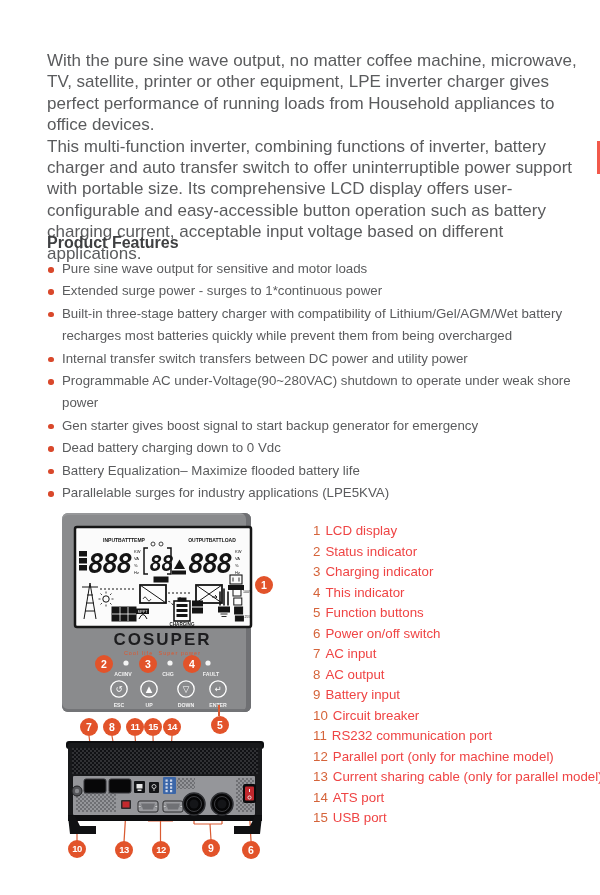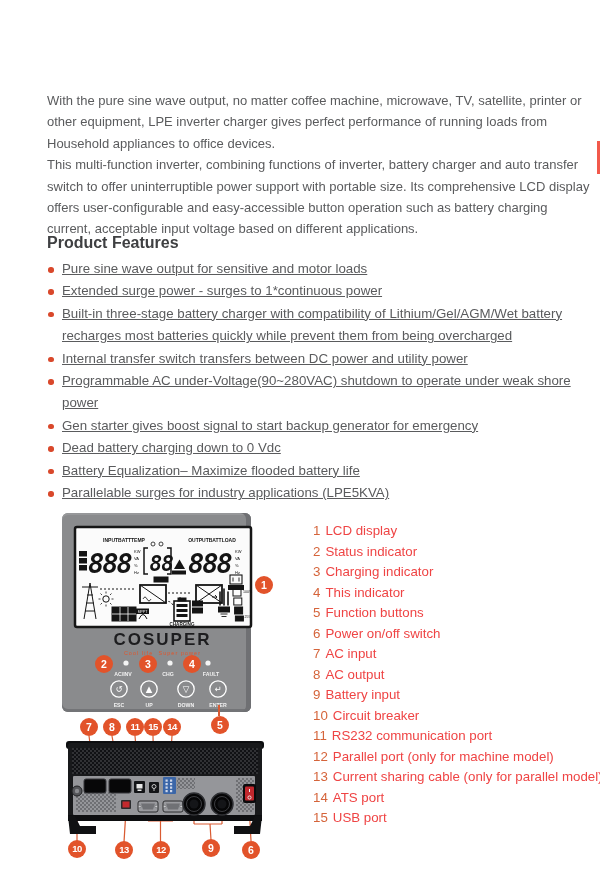--- a/index.html
+++ b/index.html
@@ -2,27 +2,27 @@
 <html><head>
 <meta charset="utf-8">
 <style>
   html,body{margin:0;padding:0;}
   body{
     width:600px;height:895px;position:relative;background:#ffffff;overflow:hidden;
     font-family:"Liberation Sans", sans-serif;color:#5a5b5d;
   }
   .abs{position:absolute;}
   
-  #intro{left:47px;top:50px;width:548px;font-size:13px;line-height:21.4px;margin-top:40px;}
+  #intro{left:47px;top:50px;width:548px;font-size:17px;line-height:21.4px;}
   #intro p{margin:0;}
   
   #features{left:47px;top:234px;width:548px;}
   #features h3{margin:0 0 6px 0;font-size:16px;font-weight:600;color:#3f4042;}
   #features ul{margin:0;padding:0;list-style:none;}
-  #features li{position:relative;padding-left:15px;font-size:13.3px;line-height:22.4px;text-decoration:underline;}
+  #features li{position:relative;padding-left:15px;font-size:13.3px;line-height:22.4px;}
   .bullet-dot{position:absolute;left:1px;top:9px;width:5.5px;height:5.5px;border-radius:50%;background:#d9482b;}
   
   #parts{left:313px;top:521px;width:285px;}
   .part{line-height:20.5px;font-size:13.3px;white-space:nowrap;}
   .pnum{color:#d5643a;margin-right:5px;}
   .plabel{color:#ef4444;}
   
   #panel{left:62px;top:513px;width:189px;height:199px;background:#8a8b8d;border-radius:6px;
          box-shadow:inset -5px 0 0 #6f7073, inset 0 -3px 0 #737477, inset 0 2px 0 #97989a;}
   

